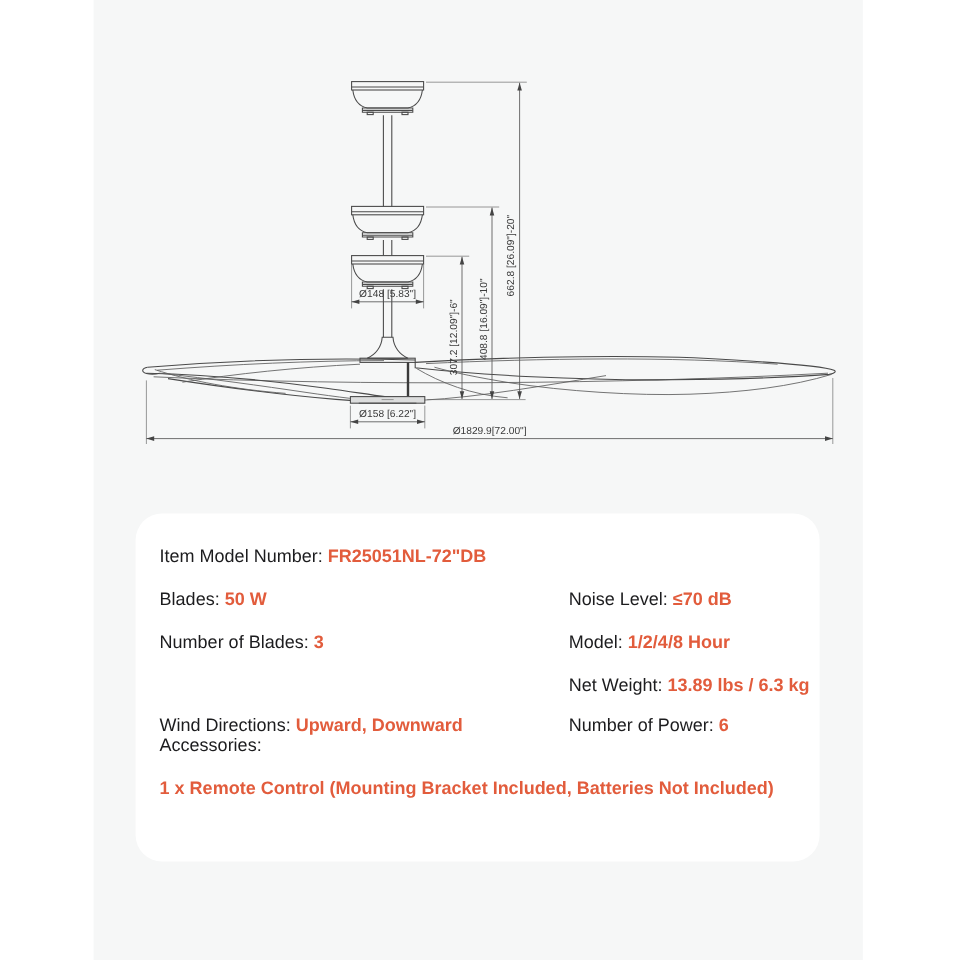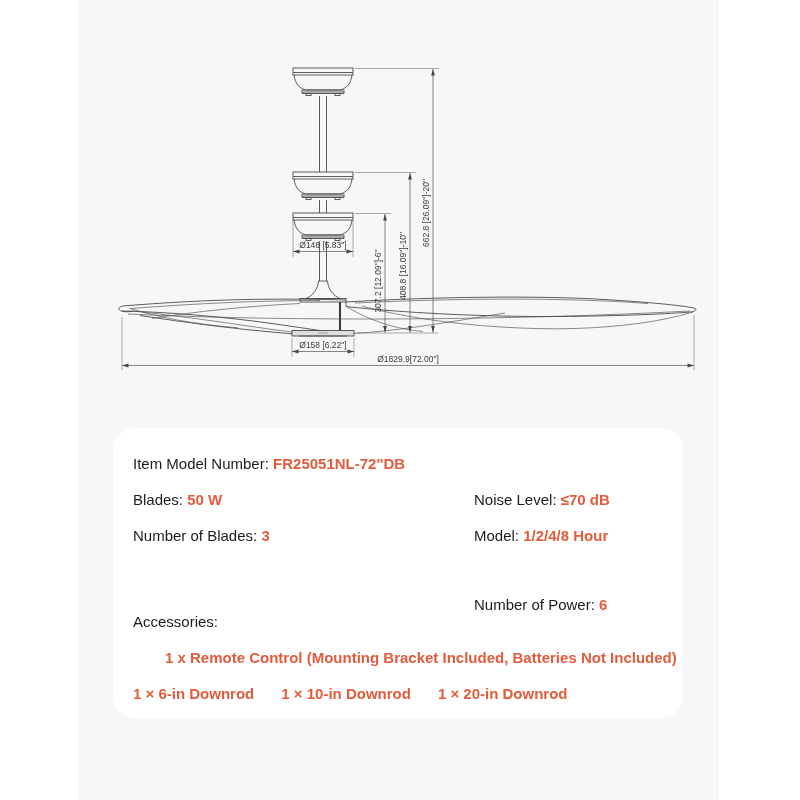--- a/index.html
+++ b/index.html
@@ -12,21 +12,21 @@
     background:#f6f7f7;
   }
   .diagram-svg{position:absolute;left:0;top:0;width:800px;height:800px;}
   .spec-card{
     position:absolute;left:113px;top:428px;width:570px;height:290px;
     background:#ffffff;border-radius:22px;
     font-size:15px;color:#1c1c1e;
   }
   .row{position:absolute;white-space:nowrap;line-height:16px;}
   .row .v{color:#e25c3c;font-weight:600;}
-  .accessory-line{color:#e25c3c;font-weight:600;margin-left:32px;}
+  .accessory-line{color:#e25c3c;font-weight:600;}
   .downrod-item{margin-right:27px;color:#e25c3c;font-weight:600;}
   .downrod-item:last-child{margin-right:0;}
   svg text{fill:#3a3a3a;font-family:"Liberation Sans", sans-serif;font-size:8.5px;}
   .draw{stroke:#4a4a4a;fill:none;stroke-width:0.9;}
   .draw-thin{stroke:#5a5a5a;fill:none;stroke-width:0.7;}
   .dim{stroke:#555;fill:none;stroke-width:0.7;}
   .ext{stroke:#666;fill:none;stroke-width:0.55;}
   .arr{fill:#444;stroke:none;}
 </style>
 </head>
@@ -145,23 +145,22 @@
     <polygon class="arr" points="433,332.5 431.1,326 434.9,326"></polygon>
     <text transform="rotate(-90 428.5 213)" x="428.5" y="213" text-anchor="middle">662.8 [26.09"]-20"</text>
   </g>
 </svg>
 
 <div class="spec-card">
 
   <div class="row" style="left:20px;top:28px"><span>Item Model Number: </span><span class="v">FR25051NL-72"DB</span></div>
   <div class="row" style="left:20px;top:64px"><span>Blades: </span><span class="v">50 W</span></div>
   <div class="row" style="left:20px;top:100px"><span>Number of Blades: </span><span class="v">3</span></div>
+  <div class="row" style="left:20px;top:169px"><span>Wind Directions: </span><span class="v">Upward, Downward</span></div>
 
   <div class="row" style="left:361px;top:64px"><span>Noise Level: </span><span class="v">≤70 dB</span></div>
   <div class="row" style="left:361px;top:100px"><span>Model: </span><span class="v">1/2/4/8 Hour</span></div>
+  <div class="row" style="left:361px;top:136px"><span>Net Weight: </span><span class="v">13.89 lbs / 6.3 kg</span></div>
   <div class="row" style="left:361px;top:169px"><span>Number of Power: </span><span class="v">6</span></div>
 
   <div class="row" style="left:20px;top:186px">Accessories:</div>
   <div class="row accessory-line" style="left:20px;top:222px">1 x Remote Control (Mounting Bracket Included, Batteries Not Included)</div>
-  <div class="row" style="left:20px;top:258px">
-    <span class="downrod-item">1 × 6-in Downrod</span><span class="downrod-item">1 × 10-in Downrod</span><span class="downrod-item">1 × 20-in Downrod</span>
-  </div>
 </div>
 
 </body></html>

